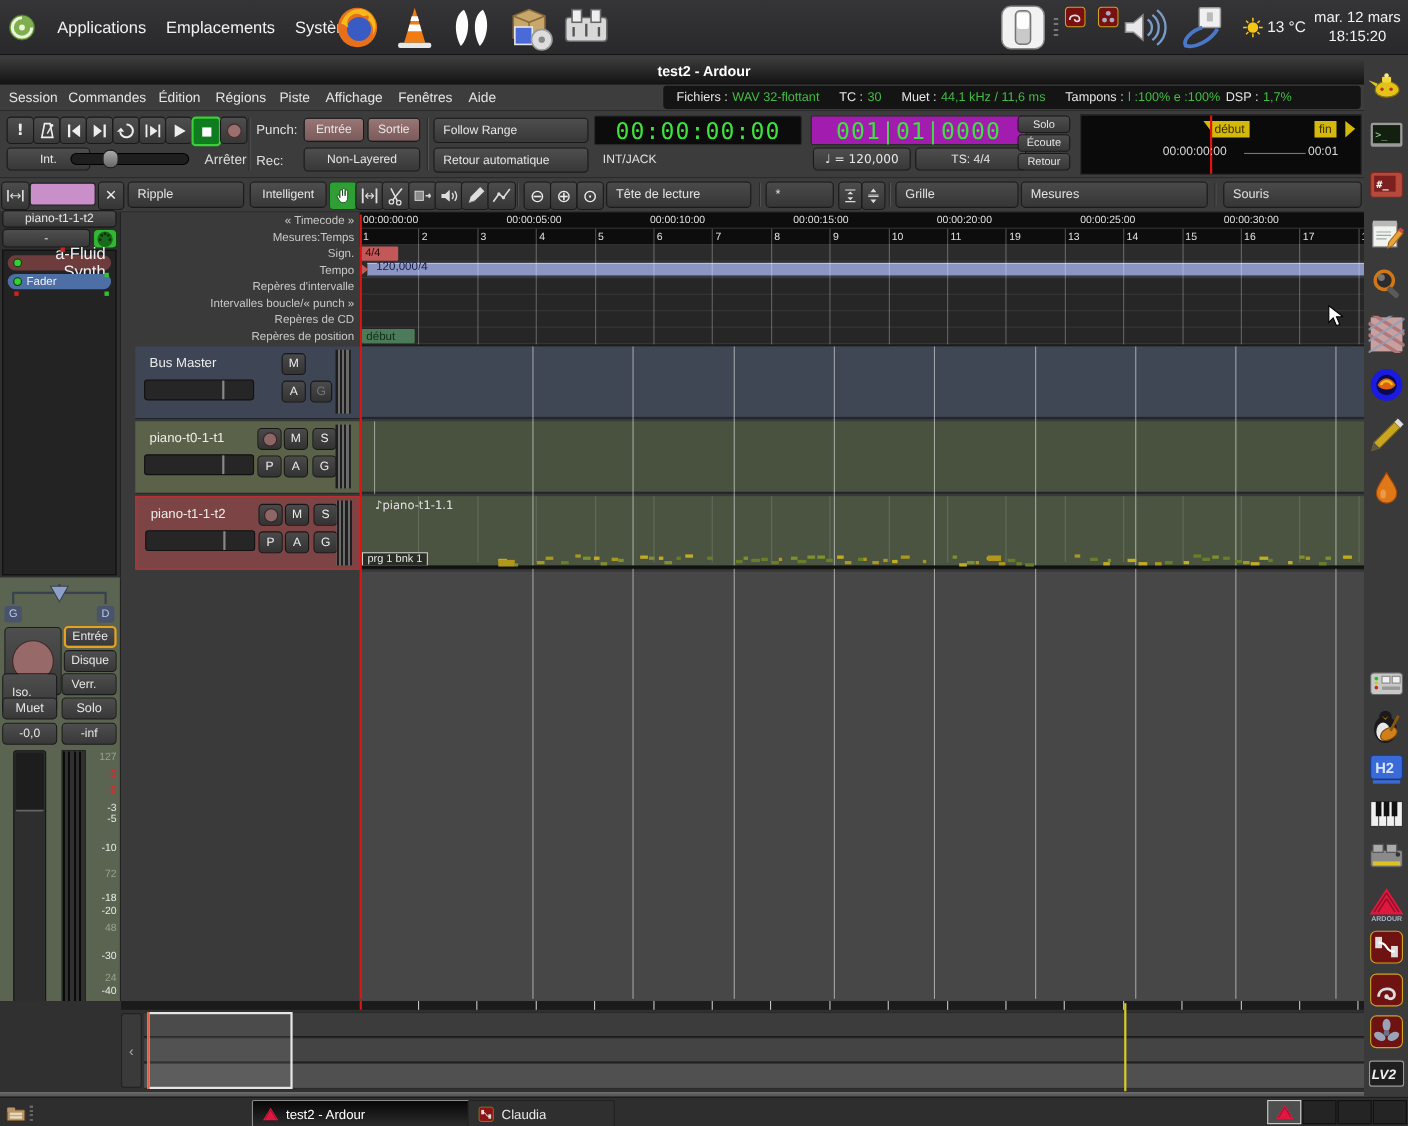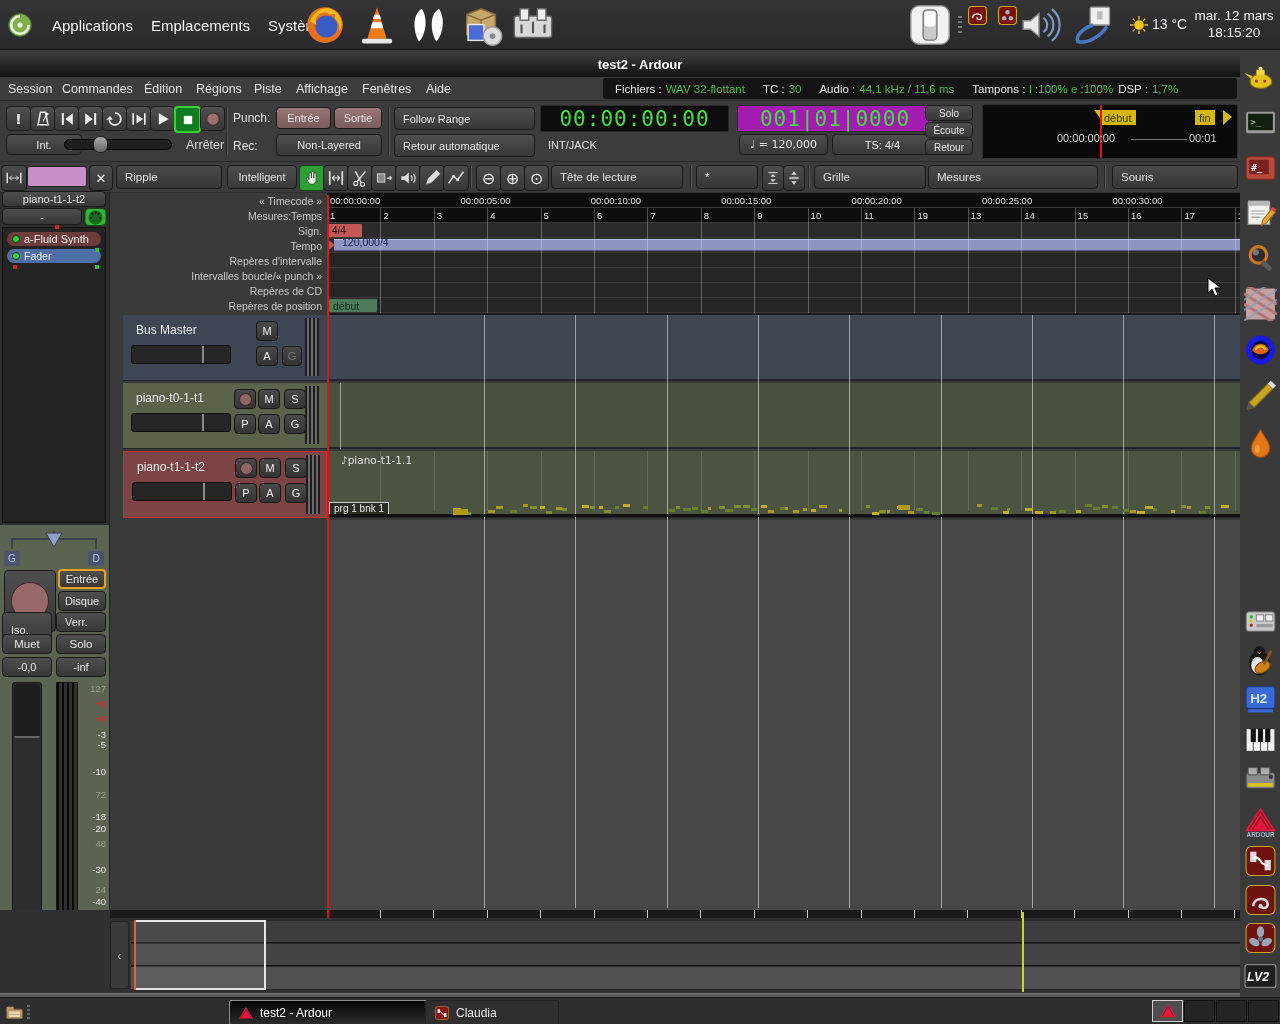--- a/index.html
+++ b/index.html
@@ -151,21 +151,21 @@
       <div style="position:absolute;box-sizing:border-box;left:196px;top:2px;height:20px;display:flex;align-items:center;font-size:12.5px;color:#e4e4e4;">Régions</div>
       <div style="position:absolute;box-sizing:border-box;left:254px;top:2px;height:20px;display:flex;align-items:center;font-size:12.5px;color:#e4e4e4;">Piste</div>
       <div style="position:absolute;box-sizing:border-box;left:296px;top:2px;height:20px;display:flex;align-items:center;font-size:12.5px;color:#e4e4e4;">Affichage</div>
       <div style="position:absolute;box-sizing:border-box;left:362px;top:2px;height:20px;display:flex;align-items:center;font-size:12.5px;color:#e4e4e4;">Fenêtres</div>
       <div style="position:absolute;box-sizing:border-box;left:426px;top:2px;height:20px;display:flex;align-items:center;font-size:12.5px;color:#e4e4e4;">Aide</div>
       <div style="position:absolute;box-sizing:border-box;left:603px;top:1px;width:634px;height:21px;background:#141414;border-radius:3px;display:flex;align-items:center;padding:0 12px;gap:4px;">
         <span style="color:#e6e6e6;font-size:11.5px;margin-left:0px;">Fichiers :</span>
         <span style="color:#44bb44;font-size:11.5px;">WAV 32-flottant</span>
         <span style="color:#e6e6e6;font-size:11.5px;margin-left:14px;">TC :</span>
         <span style="color:#44bb44;font-size:11.5px;">30</span>
-        <span style="color:#e6e6e6;font-size:11.5px;margin-left:14px;">Audio :</span>
+        <span style="color:#e6e6e6;font-size:11.5px;margin-left:14px;">Muet :</span>
         <span style="color:#44bb44;font-size:11.5px;">44,1 kHz / 11,6 ms</span>
         <span style="color:#e6e6e6;font-size:11.5px;margin-left:14px;">Tampons :</span>
         <span style="color:#44bb44;font-size:11.5px;">l :100% e :100%</span>
         <span style="color:#e6e6e6;font-size:11.5px;margin-left:1px;">DSP :</span>
         <span style="color:#44bb44;font-size:11.5px;">1,7%</span>
       </div>
     </div>
   <div class="abs" id="transport" style="left:0;top:101px;width:1240px;height:61px;background:#3c3c3c;border-bottom:1px solid #292929;">
       <div class="trbtn" style="left:6px;top:5px;">
         <span class="glyph" style="font-weight:bold;font-size:14px;">!</span>
@@ -348,21 +348,21 @@
             <circle cx="15.5" cy="10" r="1.3"></circle>
             <circle cx="8" cy="6" r="1.3"></circle>
             <circle cx="14" cy="6" r="1.3"></circle>
             <circle cx="11" cy="4.5" r="1.3"></circle>
           </g>
         </svg>
       </div>
       <div style="position:absolute;box-sizing:border-box;left:2px;top:34px;width:104px;height:296px;background:#232323;border:1px solid #0f0f0f;">
         <div style="position:absolute;box-sizing:border-box;left:4px;top:4px;width:94px;height:14px;background:#6e3c3c;border-radius:7px;display:flex;align-items:center;gap:4px;padding:0 5px;">
           <div style="position:absolute;box-sizing:border-box;position:static;width:8px;height:8px;border-radius:50%;background:#35d035;border:1px solid #0a3a0a;flex:none;"></div>
-          <span style="font-size:11px;color:#f0f0f0;text-align:right;">a-Fluid Synth</span>
+          <span style="font-size:15px;color:#f0f0f0;text-align:right;">a-Fluid Synth</span>
         </div>
         <div style="position:absolute;box-sizing:border-box;left:4px;top:21px;width:94px;height:14px;background:#4d6fa5;border-radius:7px;display:flex;align-items:center;gap:4px;padding:0 5px;">
           <div style="position:absolute;box-sizing:border-box;position:static;width:8px;height:8px;border-radius:50%;background:#35d035;border:1px solid #0a3a0a;flex:none;"></div>
           <span style="font-size:10.5px;color:#f0f0f0;">Fader</span>
         </div>
         <div style="position:absolute;box-sizing:border-box;left:52px;top:-3px;width:4px;height:4px;background:#d02020;"></div>
         <div style="position:absolute;box-sizing:border-box;left:92px;top:20px;width:4px;height:4px;background:#30c030;"></div>
         <div style="position:absolute;box-sizing:border-box;left:10px;top:37px;width:4px;height:4px;background:#d02020;"></div>
         <div style="position:absolute;box-sizing:border-box;left:92px;top:37px;width:4px;height:4px;background:#30c030;"></div>
       </div>

